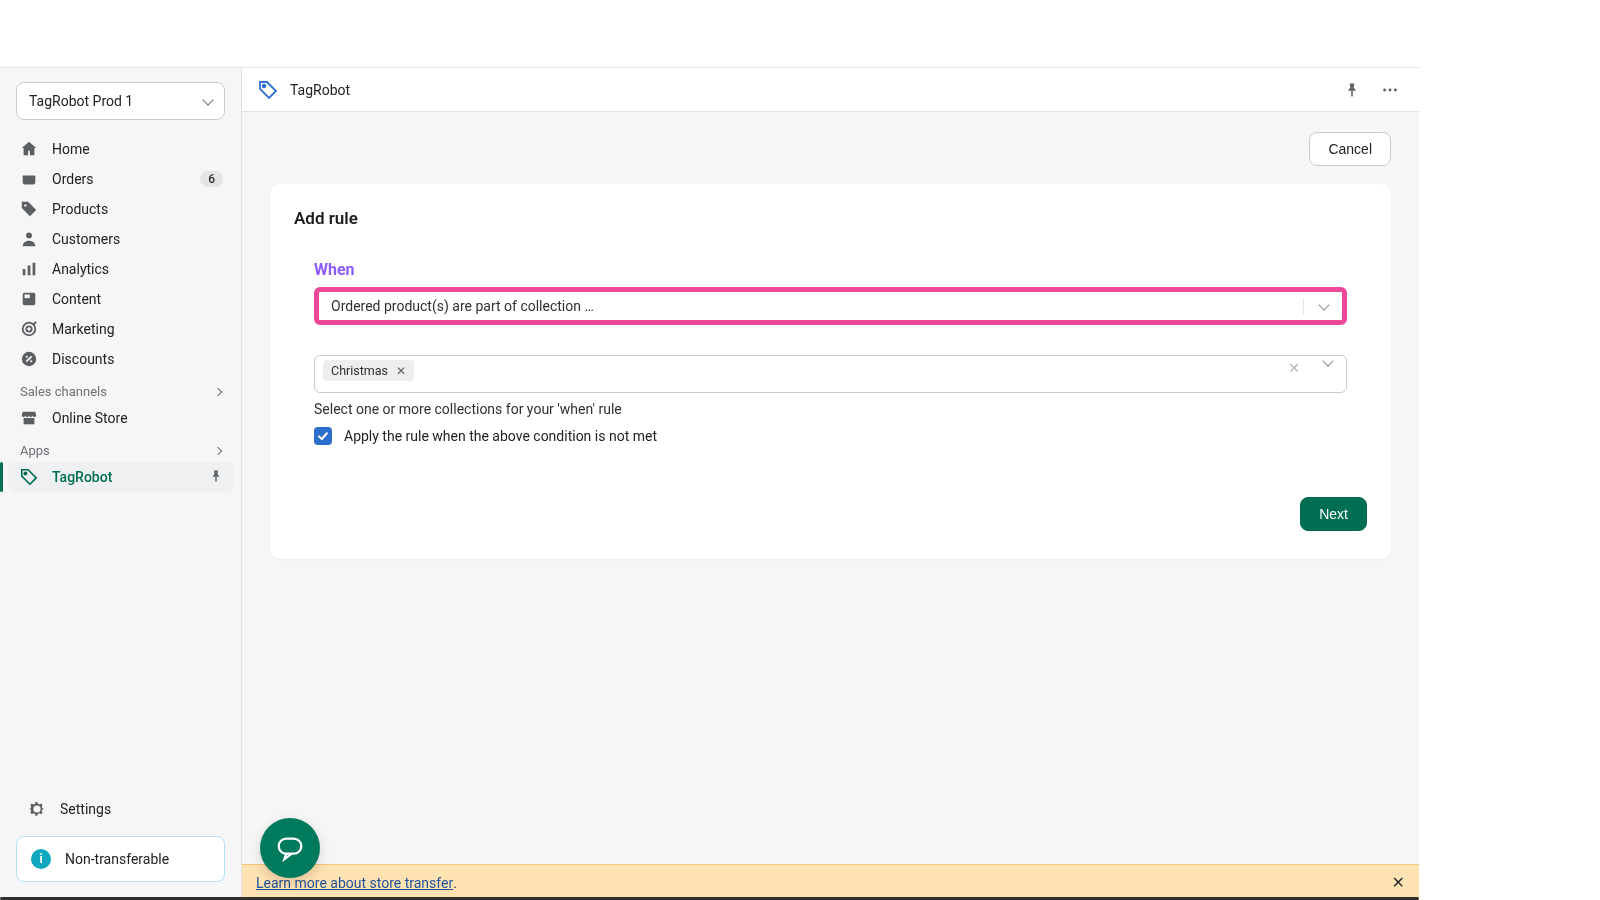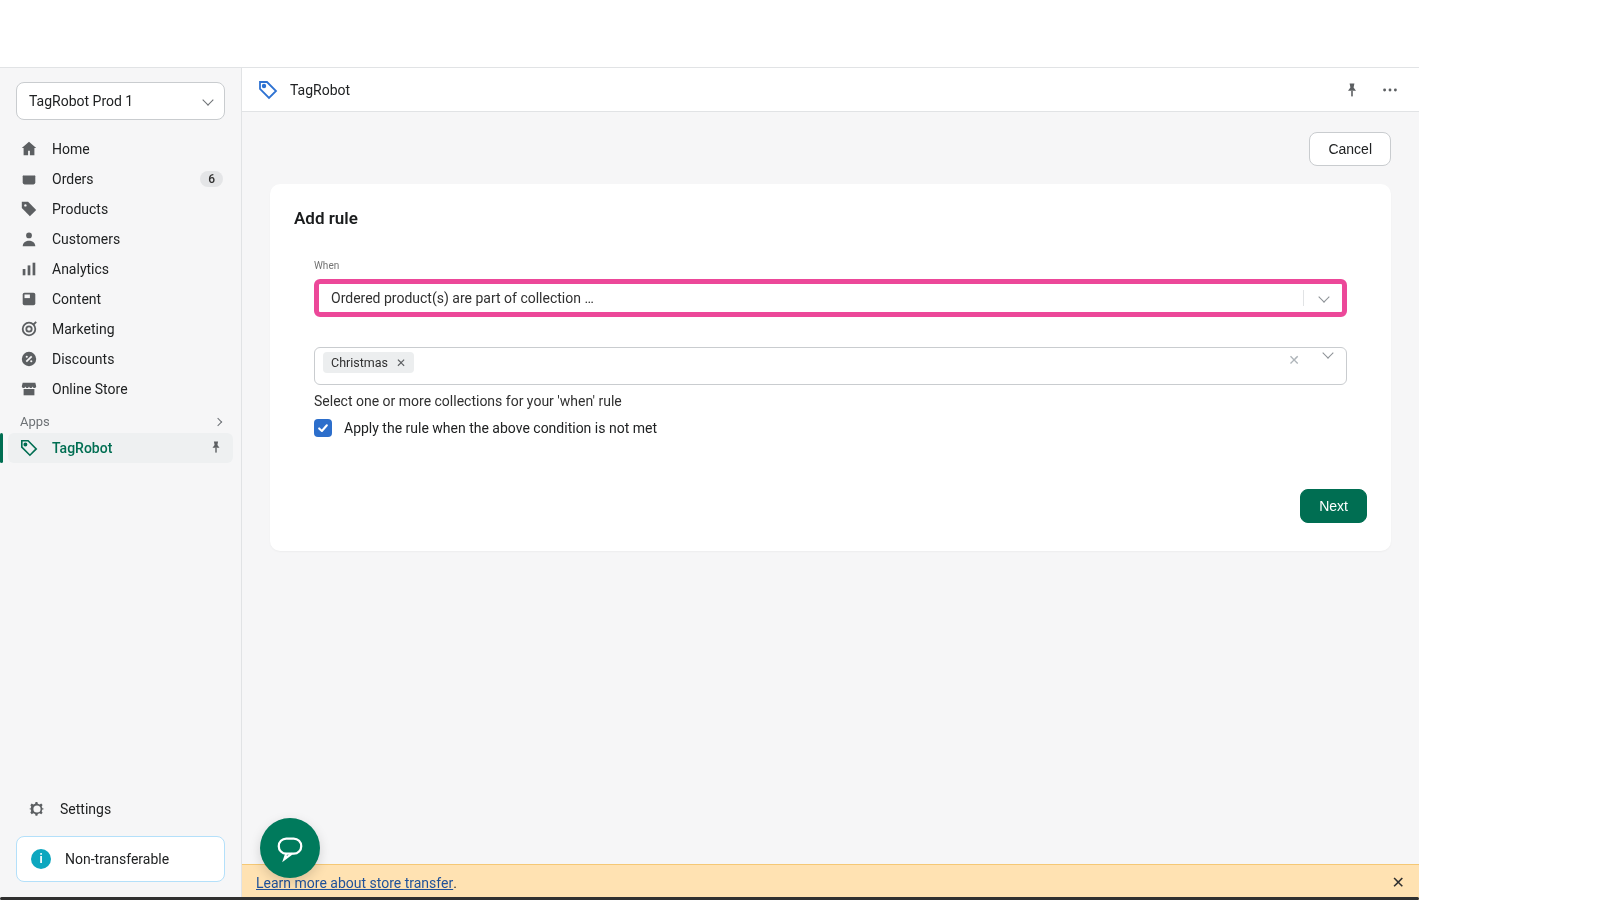--- a/index.html
+++ b/index.html
@@ -223,24 +223,24 @@
     box-shadow: 0 1px 2px rgba(0,0,0,0.04);
   }
   .card h2 {
     font-size: 17px;
     font-weight: 600;
     margin-bottom: 32px;
     color: #1a1c1d;
   }
   .form-block { padding: 0 20px; }
   .form-label {
-    font-size: 10px;
-    font-weight: 400;
+    font-size: 16px;
+    font-weight: 700;
     margin-bottom: 8px;
-    color: #737373;
+    color: #8b5cf6;
   }
   .select-box {
     border: 5px solid #ec4899;
     border-radius: 6px;
     height: 38px;
     display: flex;
     align-items: center;
     padding: 0 12px;
     font-size: 14px;
     color: #303030;
@@ -472,20 +472,24 @@
                 <circle cx="10" cy="10" r="8"></circle>
                 <path d="M7 13l6-6" stroke="#f6f6f7" stroke-width="2"></path>
                 <circle cx="7.5" cy="7.5" r="1.2" fill="#f6f6f7"></circle>
                 <circle cx="12.5" cy="12.5" r="1.2" fill="#f6f6f7"></circle>
               </svg>
           </span>
           <span>Discounts</span>
         </li>
       </ul>
 
+      <div class="nav-section-header">
+        <span>Sales channels</span>
+        <span class="chev"></span>
+      </div>
       <ul class="nav-list">
         <li class="nav-item">
           <span class="icon">
             <svg viewBox="0 0 20 20" fill="currentColor">
                 <path d="M3 3h14l1 4c0 1-1 2-2 2s-2-1-2-2c0 1-1 2-2 2s-2-1-2-2c0 1-1 2-2 2S6 8 6 7c0 1-1 2-2 2S2 8 2 7z"></path>
                 <rect x="4" y="10" width="12" height="7"></rect>
               </svg>
           </span>
           <span>Online Store</span>
         </li>

